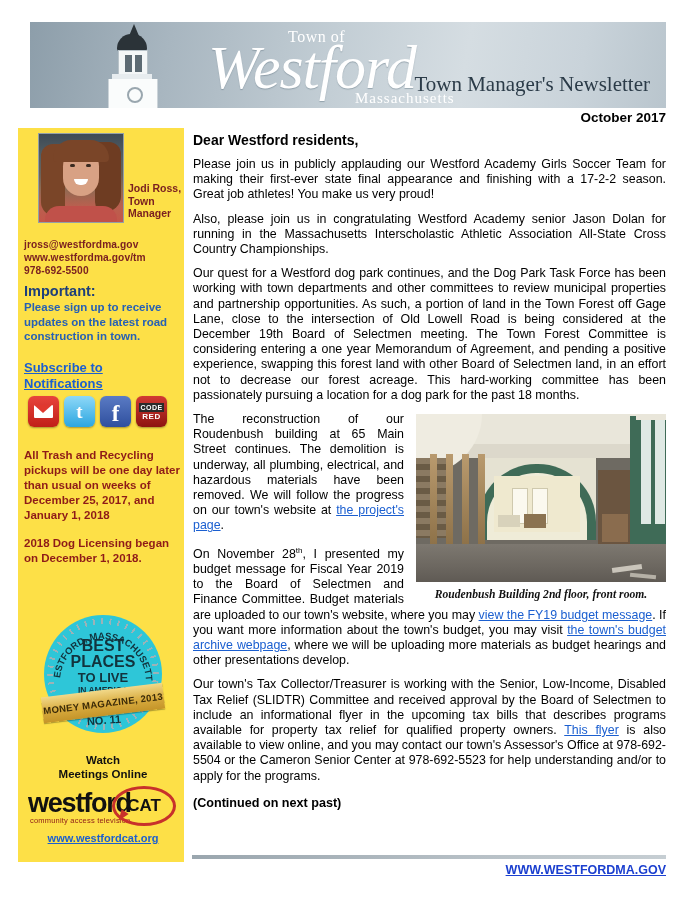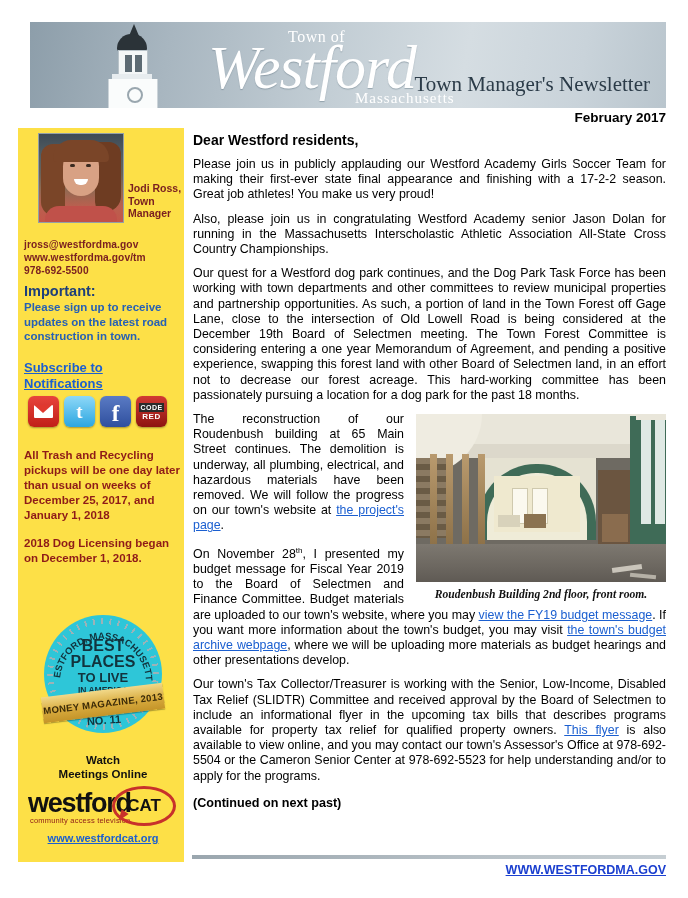--- a/index.html
+++ b/index.html
@@ -370,21 +370,21 @@
       <div class="st-belfry"></div>
       <div class="st-cornice"></div>
       <div class="st-base"></div>
     </div>
     <div id="banner-town-of">Town of</div>
     <div id="banner-westford">Westford</div>
     <div id="banner-mass">Massachusetts</div>
     <div id="banner-newsletter">Town Manager's Newsletter</div>
   </div>
 </div>
-<div id="header-date">February 2017</div>
+<div id="header-date">October 2017</div>
 
 <aside id="sidebar">
 
   <div id="jodi-photo">
     <div class="jp-hair-l"></div>
     <div class="jp-hair-r"></div>
     <div class="jp-face"></div>
     <div class="jp-hairtop"></div>
     <div class="jp-eye-l"></div>
     <div class="jp-eye-r"></div>

